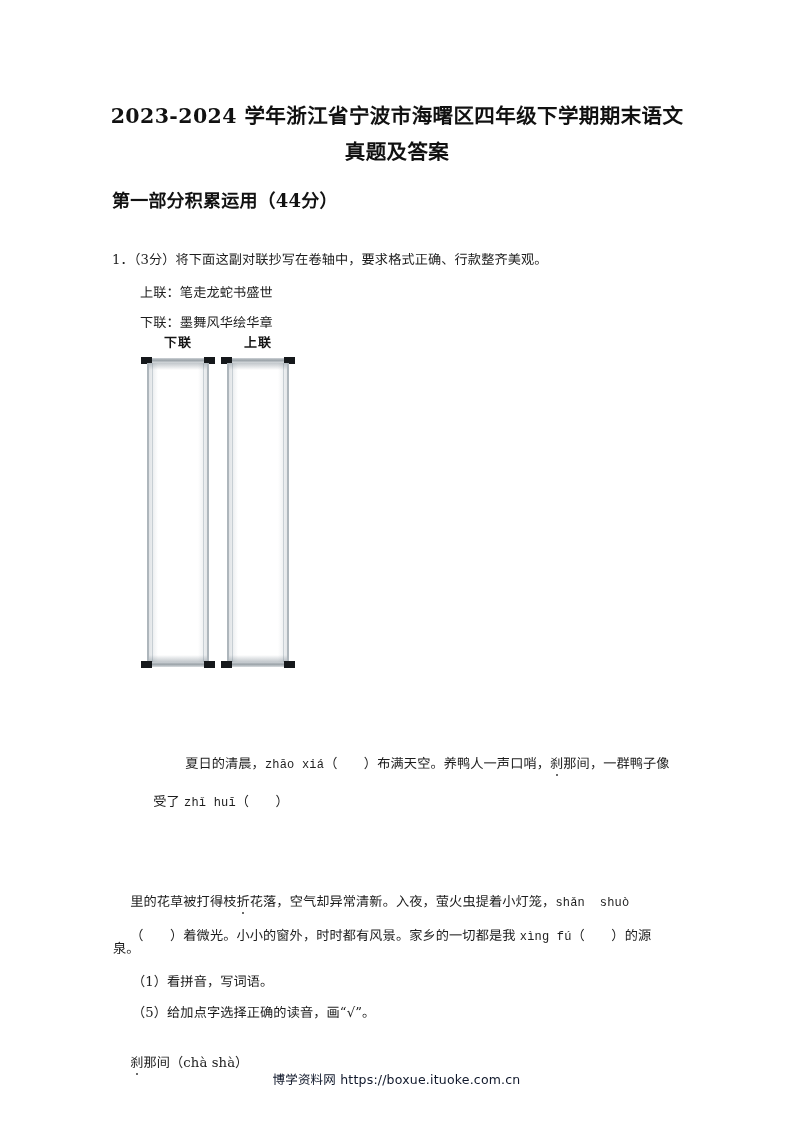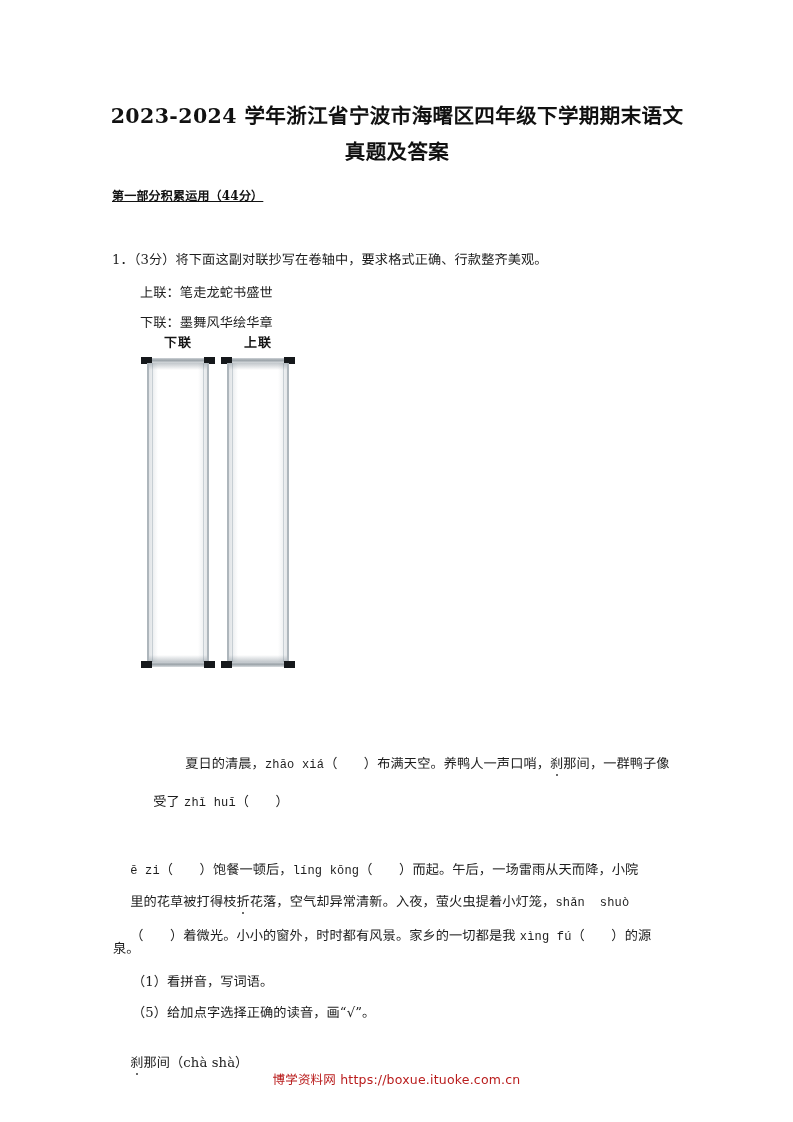--- a/index.html
+++ b/index.html
@@ -37,25 +37,24 @@
     font-weight: 700;
     letter-spacing: 0.4px;
     color: #111;
   }
 
   
   .section-head {
     position: absolute;
     left: 112px;
     top: 186px;
-    font-size: 12px;
+    font-size: 18px;
     font-weight: 700;
     letter-spacing: 0.2px;
     color: #121212;
-    text-decoration: underline;
   }
 
   
   .line {
     position: absolute;
     font-size: 13.2px;
     line-height: 20px;
     color: #1c1c1c;
     white-space: pre;
     letter-spacing: 0.1px;
@@ -189,21 +188,21 @@
   }
 
   
   .footer {
     position: absolute;
     left: 0;
     top: 1069px;
     width: 793px;
     text-align: center;
     font-size: 12.5px;
-    color: #b91c1c;
+    color: #0f172a;
     font-family: "DejaVu Sans", "Liberation Sans", sans-serif;
     letter-spacing: 0.2px;
   }
   .footer .url {
     font-family: "DejaVu Sans", "Liberation Sans", sans-serif;
   }
 </style>
 </head>
 <body>
 
@@ -263,23 +262,20 @@
 
   <div class="line" style="left:168px; top:700px;">
     <span>夏日的清晨，</span><span class="pinyin">zhāo xiá</span><span class="blank-paren">（      ）</span><span>布满天空。养鸭人一声口哨，</span><span class="dotted">刹</span><span>那间，一群鸭子像</span>
   </div>
 
   <div class="line" style="left:136px; top:738px;">
     <span>受了 </span><span class="pinyin">zhǐ huī</span><span class="blank-paren">（      ）</span>
   </div>
 
 
-  <div class="line" style="left:113px; top:806px;">
-    <span class="pinyin">ē zi</span><span class="blank-paren">（      ）</span><span>饱餐一顿后，</span><span class="pinyin">líng kōng</span><span class="blank-paren">（      ）</span><span>而起。午后，一场雷雨从天而降，小院</span>
-  </div>
 
   <div class="line" style="left:113px; top:838px;">
     <span>里的花草被打得枝</span><span class="dotted">折</span><span>花落，空气却异常清新。入夜，萤火虫提着小灯笼，</span><span class="pinyin">shǎn  shuò</span>
   </div>
 
   <div class="line" style="left:113px; top:872px;">
     <span class="blank-paren">（      ）</span><span>着微光。小小的窗外，时时都有风景。家乡的一切都是我 </span><span class="pinyin">xìng fú</span><span class="blank-paren">（      ）</span><span>的源</span>
   </div>
 
   <div class="line" style="left:113px; top:905px;">泉。</div>

